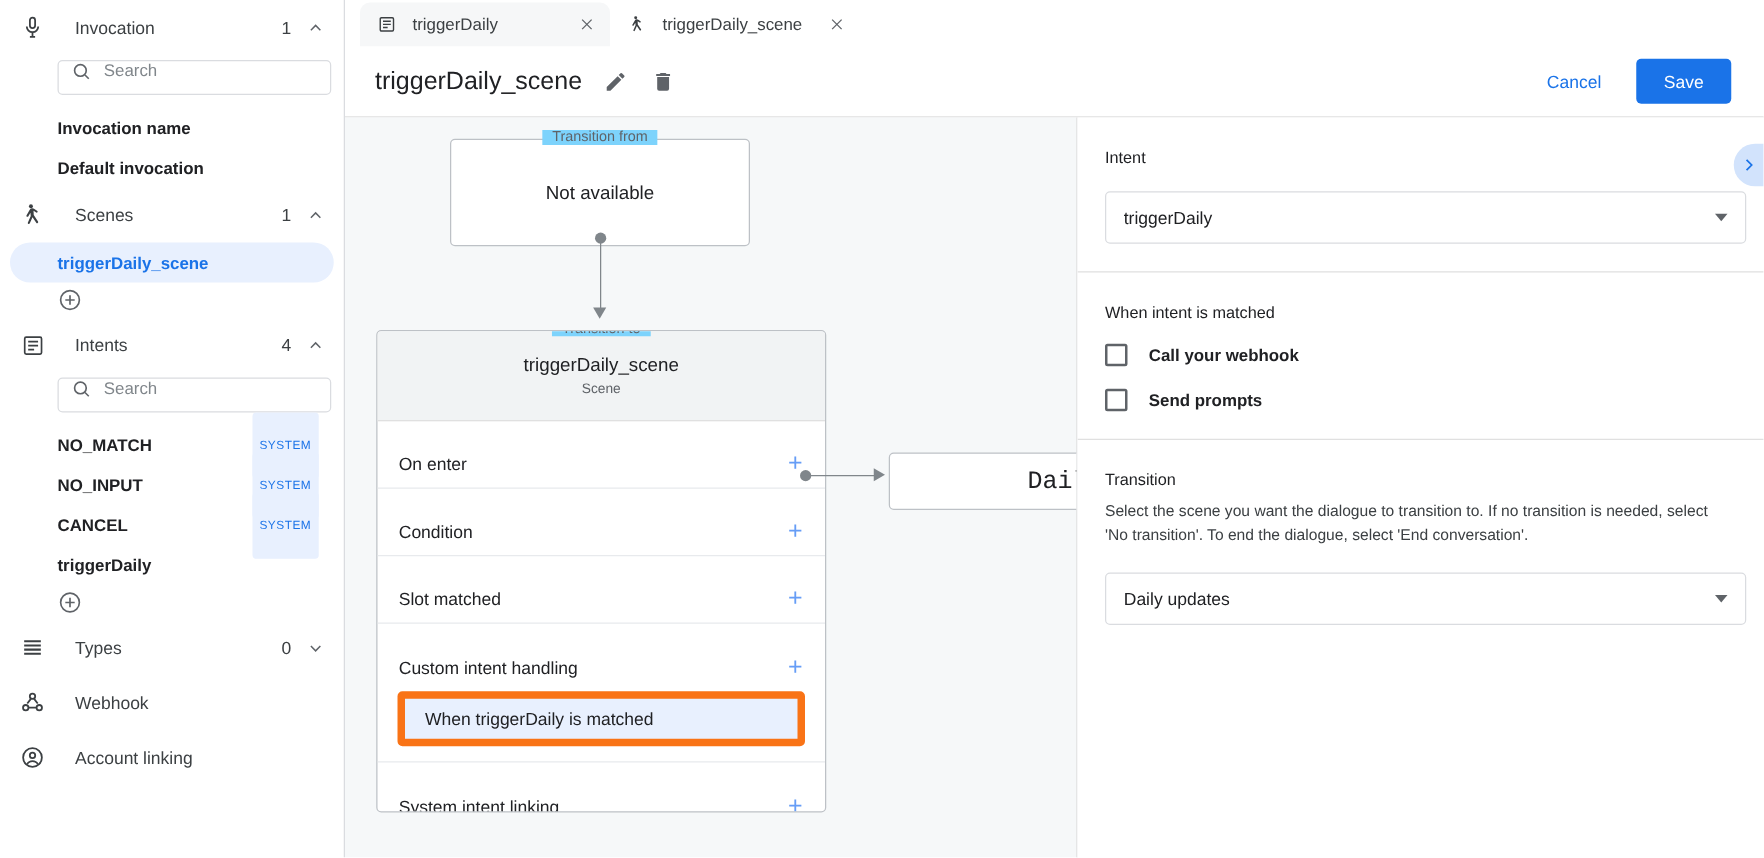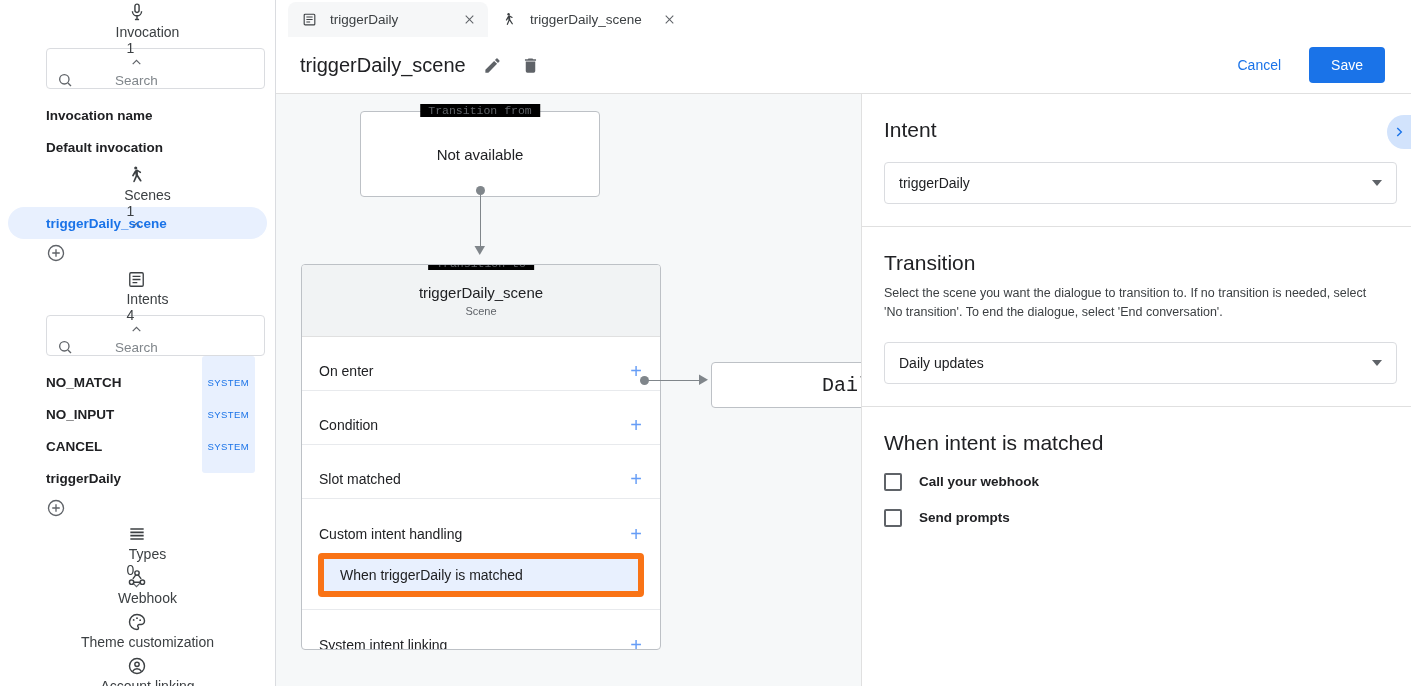--- a/index.html
+++ b/index.html
@@ -18,47 +18,45 @@
     background: #ffffff;
     border-right: 1px solid #dadce0;
     position: relative;
     overflow: hidden;
     flex: 0 0 276px;
   }
   .nav-group-header {
     display: flex; align-items: center;
     height: 44px; padding: 0 16px 0 14px;
     cursor: pointer;
-    flex-direction: column;
   }
   .nav-icon {
     width: 24px; height: 24px;
     flex: 0 0 24px;
     display: flex; align-items: center; justify-content: center;
     color: #3c4043;
   }
   .nav-icon svg { display: block; }
   .nav-label {
     flex: 1 1 auto;
     margin-left: 22px;
     font-size: 14px; color: #3c4043;
     white-space: nowrap;
   }
   .nav-count { font-size: 14px; color: #3c4043; margin-right: 12px; }
   .chev { width: 14px; height: 14px; color: #5f6368; display:flex; align-items:center; justify-content:center;}
 
   .search-wrap { padding: 4px 10px 10px 46px; }
   .search-box {
-    display: flex; align-items: flex-end;
-    height: 41px;
+    display: flex; align-items: flex-start;
+    height: 28px;
     border: 1px solid #dadce0;
     border-radius: 4px;
     padding: 0 10px;
     background: #fff;
-    gap: 32px;
   }
   .search-box svg { flex: 0 0 16px; color: #5f6368; }
   .search-box input {
     border: 0; outline: none; flex: 1 1 auto;
     margin-left: 10px; font-size: 13.5px;
     font-family: "Liberation Sans", sans-serif;
     color: #3c4043; background: transparent;
   }
   .search-box input::placeholder { color: #80868b; }
 
@@ -152,26 +150,25 @@
   .fieldset {
     position: absolute;
     border: 1px solid #bdc1c6;
     border-radius: 4px;
     background: #ffffff;
   }
   .legend {
     position: absolute;
     top: -8px; left: 50%;
     transform: translateX(-50%);
-    background: #000000;
+    background: #7dd3fc;
     padding: 0 8px;
     font-size: 11.5px;
     color: #5f6368;
     white-space: nowrap;
-    font-family: Liberation Mono, monospace;
   }
 
   #node-from { left: 84px; top: 17px; width: 240px; height: 86px; display:flex; align-items:center; justify-content:center; }
   #node-from .n-text { font-size: 15px; color: #202124; }
 
   #node-scene {
     left: 25px; top: 170px; width: 360px; height: 386px;
     background: #ffffff; overflow: hidden;
   }
   .scene-head {
@@ -218,21 +215,21 @@
 
   
   .rpanel {
     width: 549px; flex: 0 0 549px;
     background: #ffffff;
     position: relative;
     overflow: hidden;
   }
   .rsection { padding: 24px 24px 22px 22px; }
   .rsection.divided { border-top: 1px solid #e0e0e0; }
-  .r-title { font-size: 21px; color: #202124; }
+  .r-title { font-size: 13px; color: #202124; }
   .r-desc { font-size: 12.5px; color: #3c4043; line-height: 1.5; margin-top: 9px; max-width: 500px; }
   .select {
     margin-top: 20px;
     height: 42px; width: 513px;
     border: 1px solid #dadce0;
     border-radius: 4px;
     display: flex; align-items: center;
     padding: 0 14px;
     font-size: 14px; color: #202124;
     background: #fff; cursor: pointer;
@@ -387,31 +384,20 @@
     <div class="nav-group-header">
       <span class="nav-icon">
         <svg width="20" height="20" viewBox="0 0 24 24" fill="none" stroke="currentColor" stroke-width="1.7">
           <circle cx="12" cy="6" r="2.6"></circle>
             <circle cx="5.5" cy="17" r="2.6"></circle>
             <circle cx="18.5" cy="17" r="2.6"></circle>
           <path d="M10.6 8.3 L7 13M13.4 8.3 L17 13M8.1 17h7.8"></path>
         </svg>
       </span>
       <span class="nav-label">Webhook</span>
-    </div>
-    <div class="nav-group-header">
-      <span class="nav-icon">
-        <svg width="20" height="20" viewBox="0 0 24 24" fill="none" stroke="currentColor" stroke-width="1.7">
-          <path d="M12 3a9 9 0 1 0 0 18c1 0 1.8-.8 1.8-1.8 0-.5-.2-.9-.5-1.2-.3-.3-.5-.7-.5-1.2 0-1 .8-1.8 1.8-1.8H17A4.5 4.5 0 0 0 21 10.5C21 6.4 16.9 3 12 3z"></path>
-          <circle cx="8" cy="9.5" r="1.1" fill="currentColor" stroke="none"></circle>
-          <circle cx="12" cy="7.4" r="1.1" fill="currentColor" stroke="none"></circle>
-          <circle cx="15.8" cy="9.8" r="1.1" fill="currentColor" stroke="none"></circle>
-        </svg>
-      </span>
-      <span class="nav-label">Theme customization</span>
     </div>
     <div class="nav-group-header">
       <span class="nav-icon">
         <svg width="20" height="20" viewBox="0 0 24 24" fill="none" stroke="currentColor" stroke-width="1.7">
           <circle cx="12" cy="12" r="9"></circle>
             <circle cx="12" cy="10" r="2.6"></circle>
           <path d="M6.8 18.4a6 6 0 0 1 10.4 0"></path>
         </svg>
       </span>
       <span class="nav-label">Account linking</span>
@@ -542,35 +528,35 @@
 
         <div class="rsection">
           <div class="r-title">Intent</div>
           <div class="select">
             <span>triggerDaily</span>
             <span class="caret"></span>
           </div>
         </div>
 
         <div class="rsection divided">
+          <div class="r-title mt">When intent is matched</div>
+          <div class="check-row">
+            <span class="checkbox"></span>
+            <span class="check-label">Call your webhook</span>
+          </div>
+          <div class="check-row">
+            <span class="checkbox"></span>
+            <span class="check-label">Send prompts</span>
+          </div>
+        </div>
+
+        <div class="rsection divided">
           <div class="r-title">Transition</div>
           <div class="r-desc">Select the scene you want the dialogue to transition to. If no transition is needed, select 'No transition'. To end the dialogue, select 'End conversation'.</div>
           <div class="select">
             <span>Daily updates</span>
             <span class="caret"></span>
           </div>
         </div>
-
-        <div class="rsection divided">
-          <div class="r-title mt">When intent is matched</div>
-          <div class="check-row">
-            <span class="checkbox"></span>
-            <span class="check-label">Call your webhook</span>
-          </div>
-          <div class="check-row">
-            <span class="checkbox"></span>
-            <span class="check-label">Send prompts</span>
-          </div>
-        </div>
       </div>
     </div>
   </div>
 </div>
 
 </body></html>

